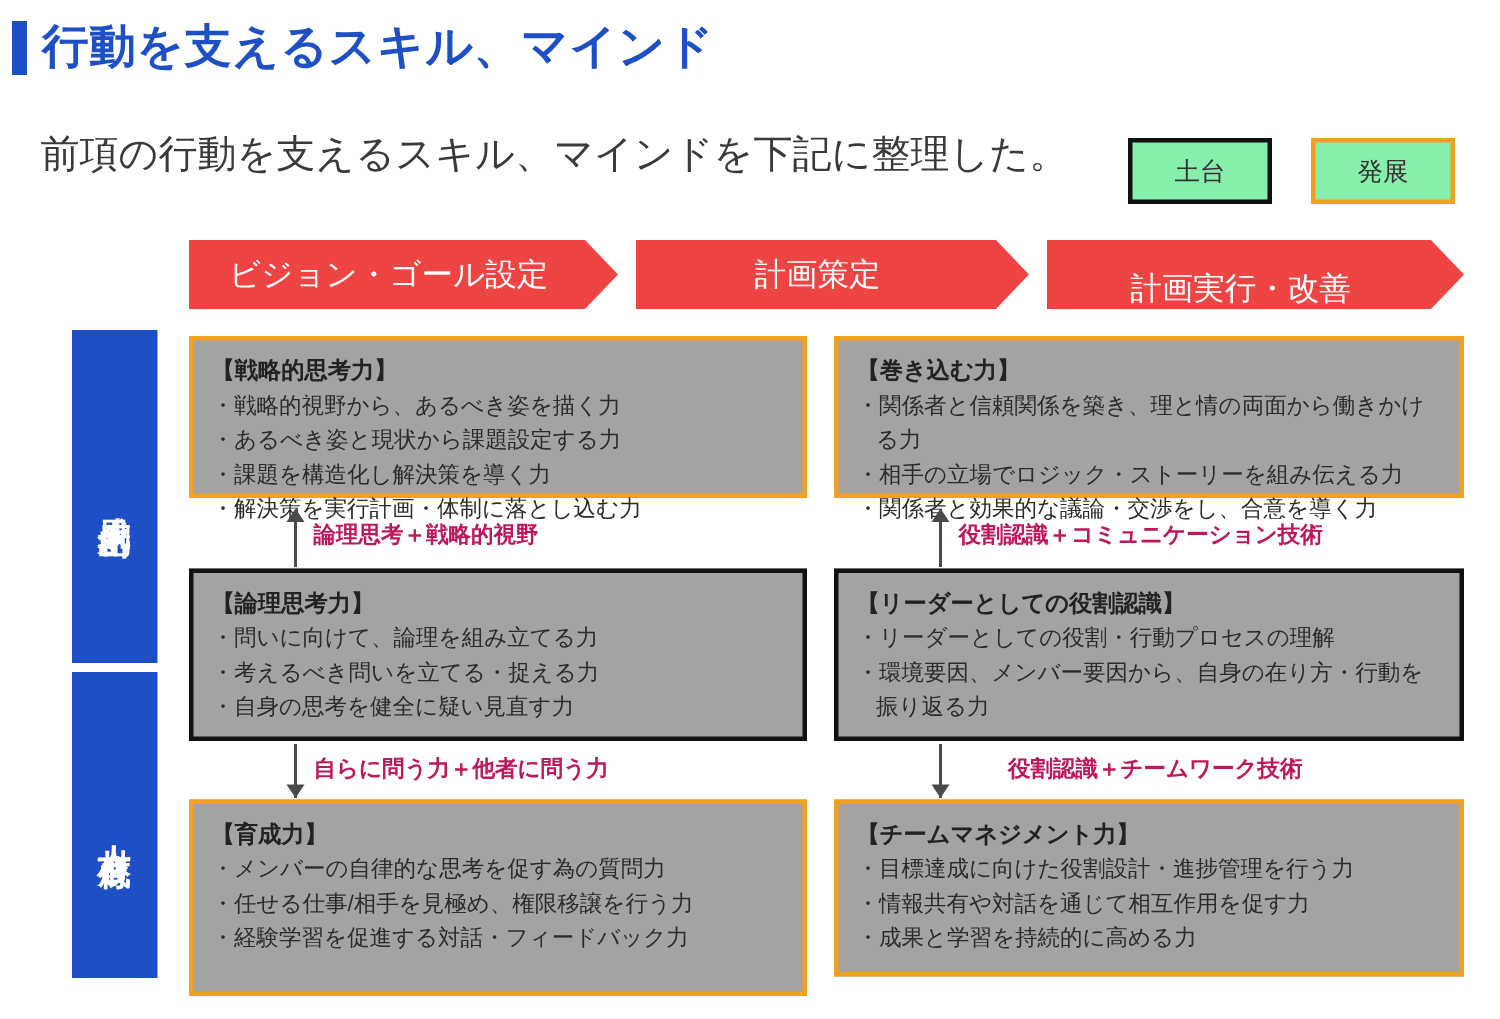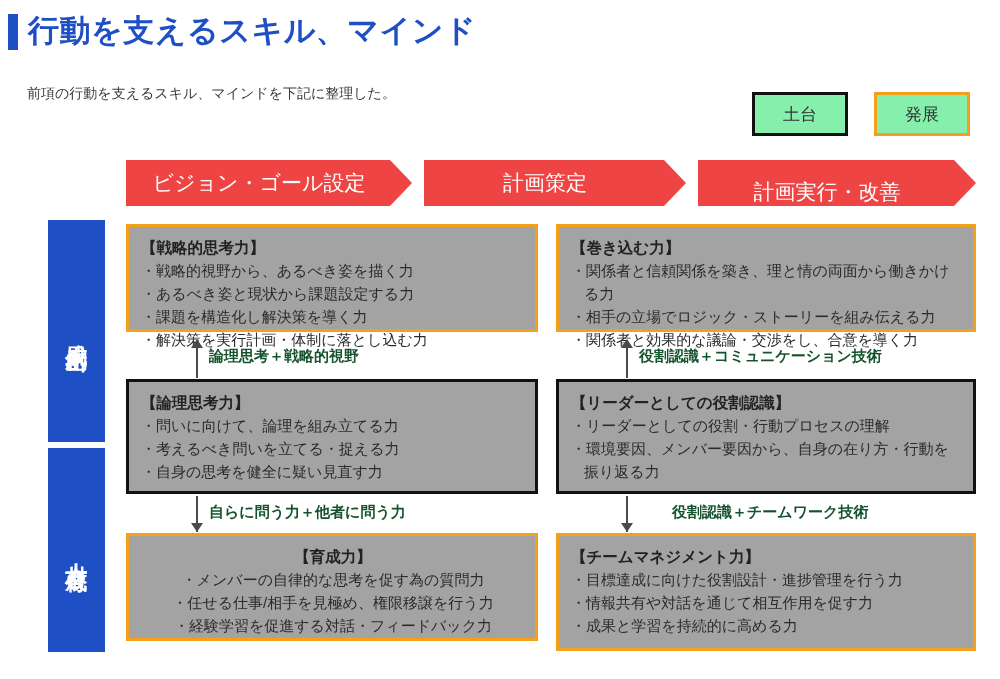--- a/index.html
+++ b/index.html
@@ -35,21 +35,21 @@
     font-size: 31px;
     font-weight: bold;
     color: #1f4fc4;
     letter-spacing: 0.5px;
     white-space: nowrap;
   }
   #subtitle {
     position: absolute;
     left: 27px;
     top: 85px;
-    font-size: 14px;
+    font-size: 26px;
     color: #3a3a3a;
     white-space: nowrap;
   }
 
   
   .legend-box {
     position: absolute;
     width: 96px;
     height: 44px;
     background: #86efac;
@@ -143,21 +143,21 @@
   }
   .card-list li::before {
     content: "・";
   }
 
   
   #card-strategic { left: 126px; top: 224px; width: 412px; height: 108px; }
   #card-involve   { left: 556px; top: 224px; width: 420px; height: 108px; }
   #card-logic     { left: 126px; top: 379px; width: 412px; height: 115px; }
   #card-leader    { left: 556px; top: 379px; width: 420px; height: 115px; }
-  #card-develop   { left: 126px; top: 533px; width: 412px; height: 108px; text-align: center; }
+  #card-develop   { left: 126px; top: 533px; width: 412px; height: 131px; }
   #card-team      { left: 556px; top: 533px; width: 420px; height: 118px; }
 
   
   .connector {
     position: absolute;
     width: 2px;
     background: #4a4a4a;
   }
   .arrowhead {
     position: absolute;
@@ -166,21 +166,21 @@
     border-left: 6px solid transparent;
     border-right: 6px solid transparent;
   }
   .arrowhead.up   { border-bottom: 9px solid #4a4a4a; }
   .arrowhead.down { border-top: 9px solid #4a4a4a; }
 
   .connector-label {
     position: absolute;
     font-size: 15px;
     font-weight: bold;
-    color: #14532d;
+    color: #be185d;
     white-space: nowrap;
   }
 
   
   #conn-left-up   { left: 196px; top: 341px; height: 37px; }
   #arrow-left-up  { left: 191px; top: 339px; }
   #label-left-up  { left: 209px; top: 347px; }
 
   #conn-right-up  { left: 626px; top: 341px; height: 37px; }
   #arrow-right-up { left: 621px; top: 339px; }

